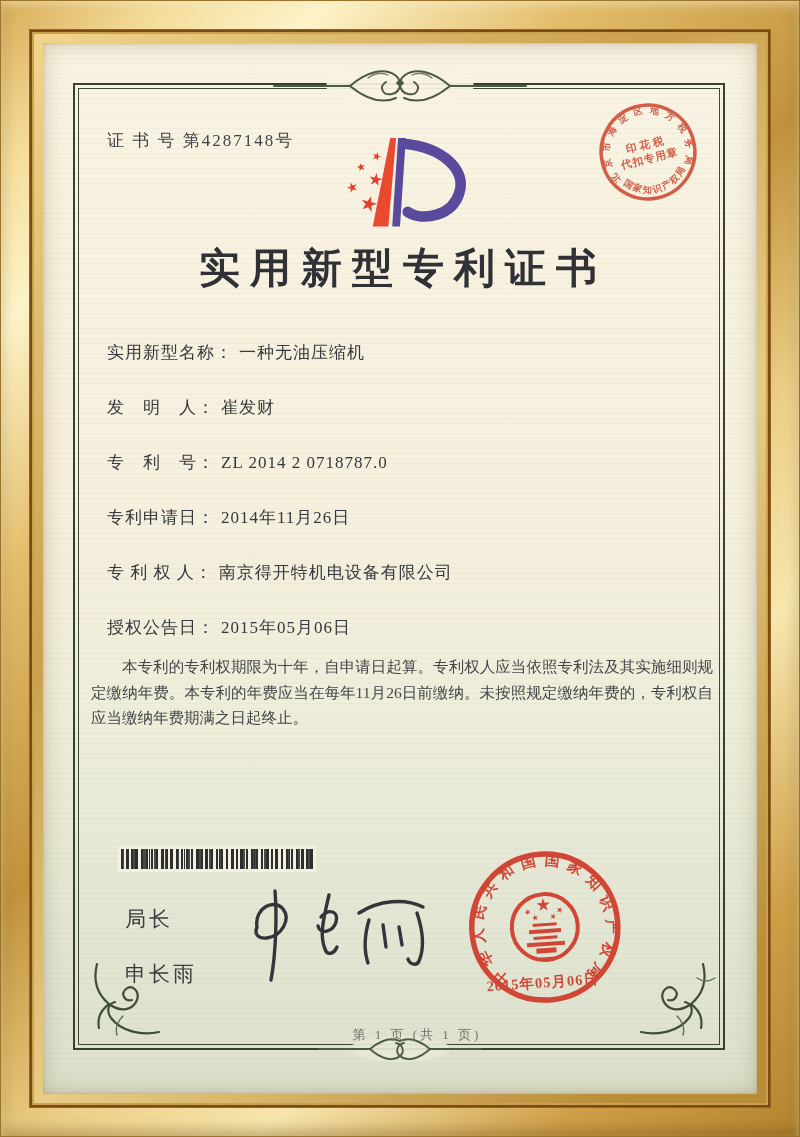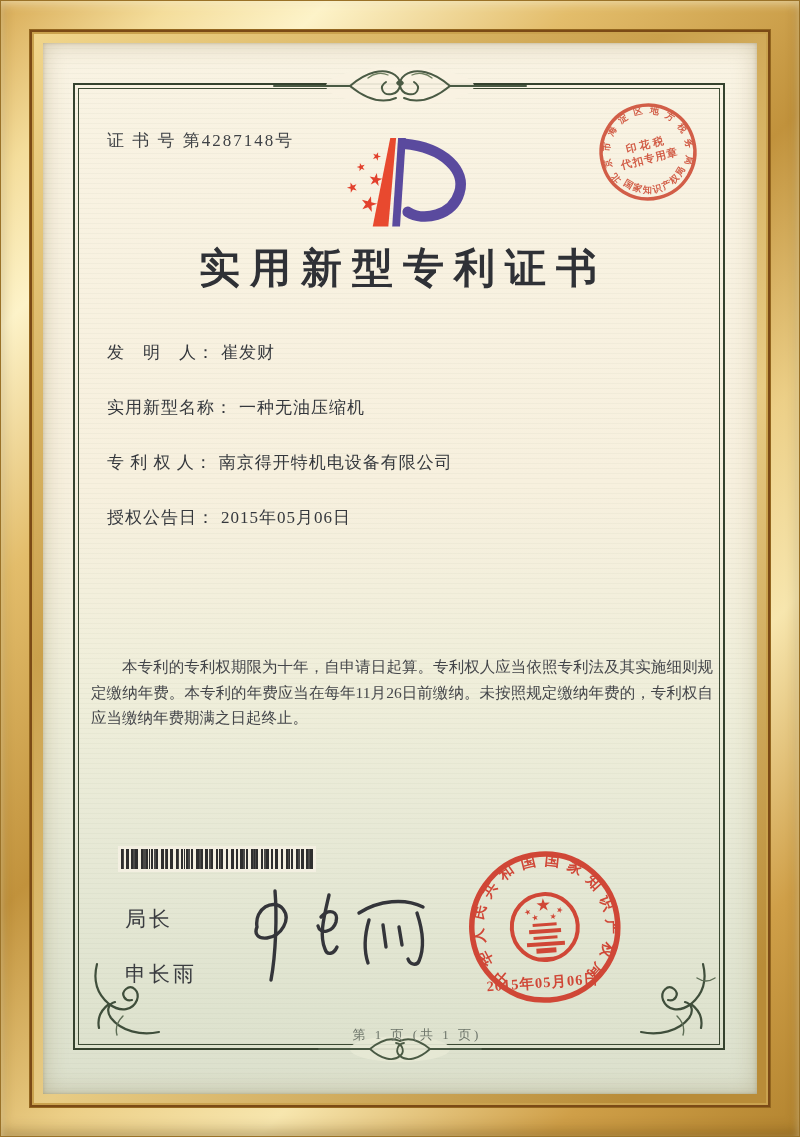--- a/index.html
+++ b/index.html
@@ -173,24 +173,30 @@
         <text x="62.4" y="90.6" transform="rotate(-15 62.4 90.6)" class="stamp-arc-char">产</text>
         <text x="72" y="86.6" transform="rotate(-30 72 86.6)" class="stamp-arc-char">权</text>
         <text x="80.3" y="80.3" transform="rotate(-45 80.3 80.3)" class="stamp-arc-char">局</text>
       </g>
     </svg>
 
     <h1 class="title">实用新型专利证书</h1>
 
     <div class="fields">
       <div class="field-row">
+        <span class="field-label">实用新型名称：</span><span class="field-value">一种无油压缩机</span>
+      </div>
+      <div class="field-row">
         <span class="field-label">发　明　人：</span><span class="field-value">崔发财</span>
       </div>
       <div class="field-row">
-        <span class="field-label">实用新型名称：</span><span class="field-value">一种无油压缩机</span>
+        <span class="field-label">专　利　号：</span><span class="field-value">ZL 2014 2 0718787.0</span>
+      </div>
+      <div class="field-row">
+        <span class="field-label">专利申请日：</span><span class="field-value">2014年11月26日</span>
       </div>
       <div class="field-row">
         <span class="field-label">专 利 权 人：</span><span class="field-value">南京得开特机电设备有限公司</span>
       </div>
       <div class="field-row">
         <span class="field-label">授权公告日：</span><span class="field-value">2015年05月06日</span>
       </div>
     </div>
 
     <div class="body-text">

